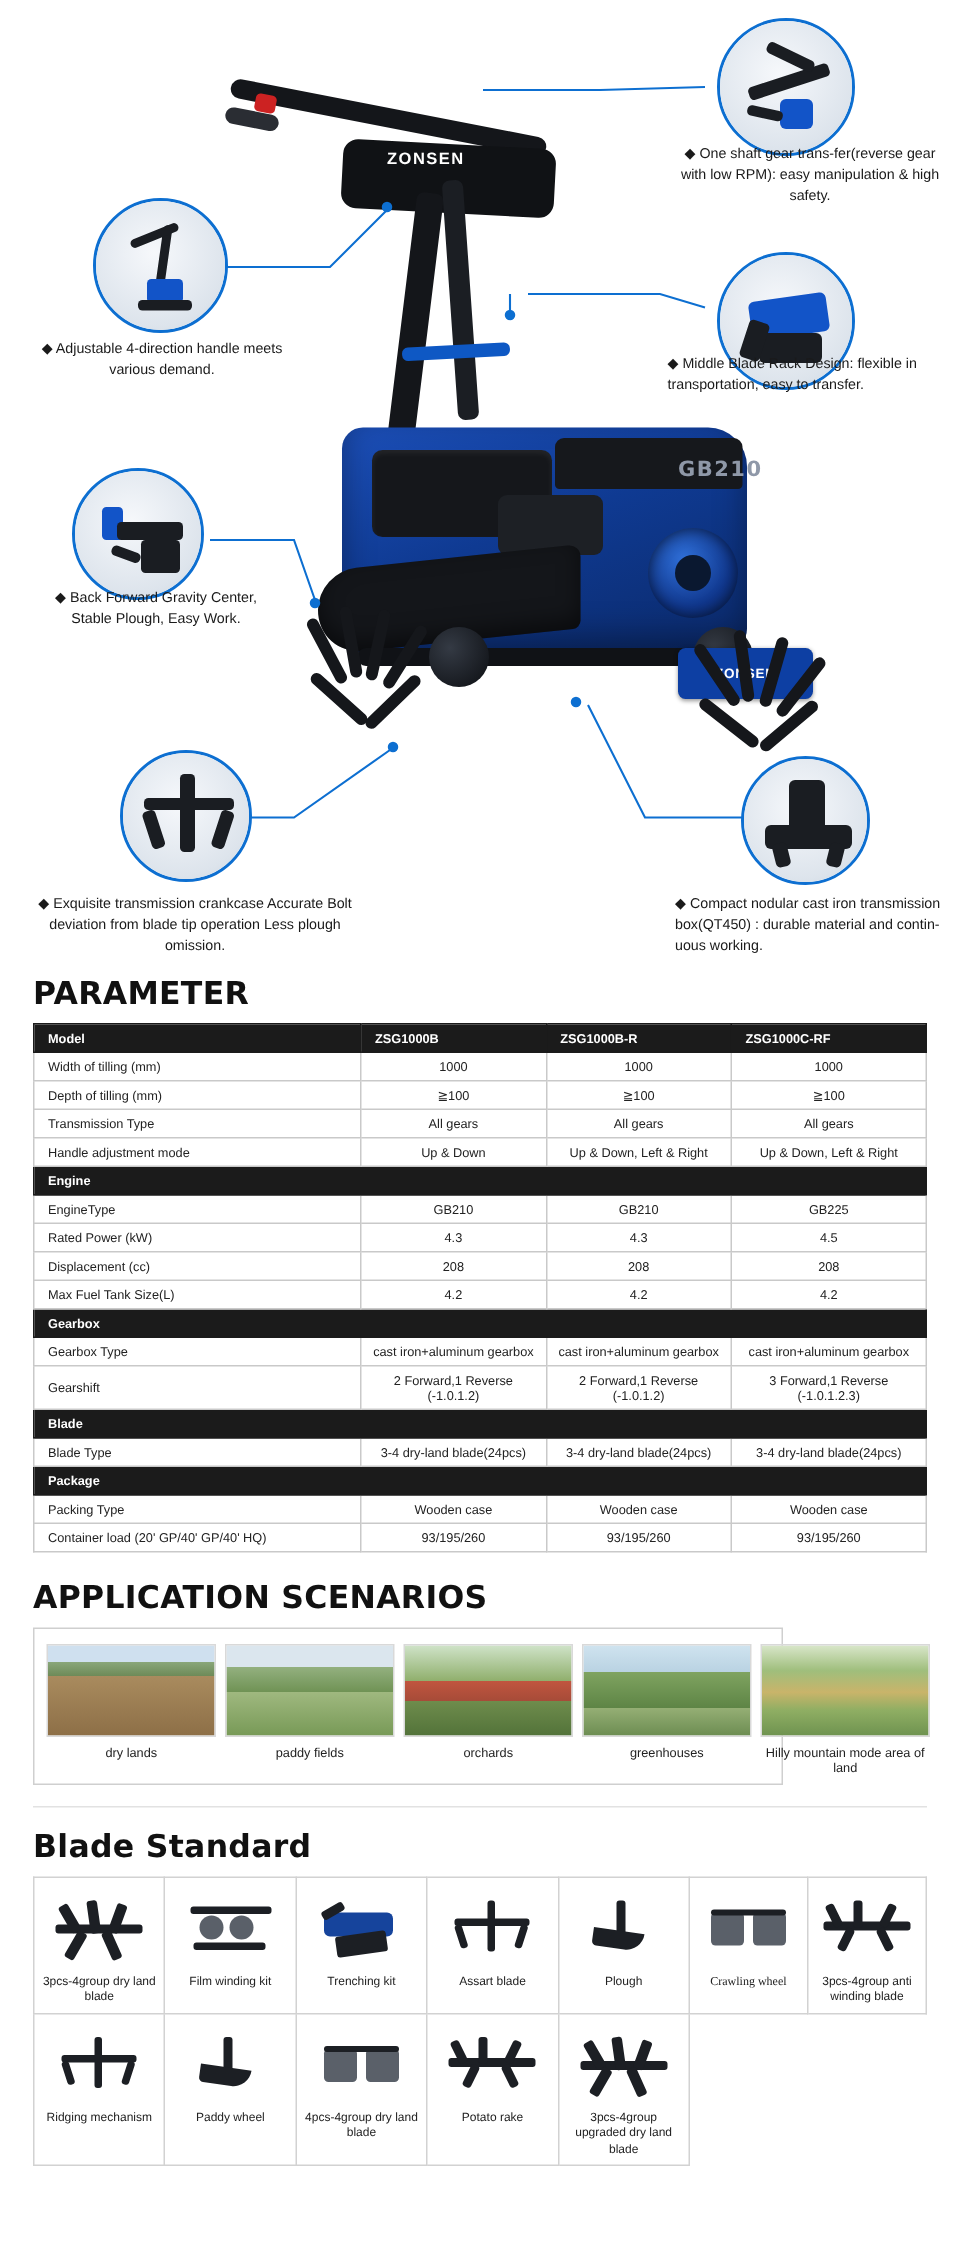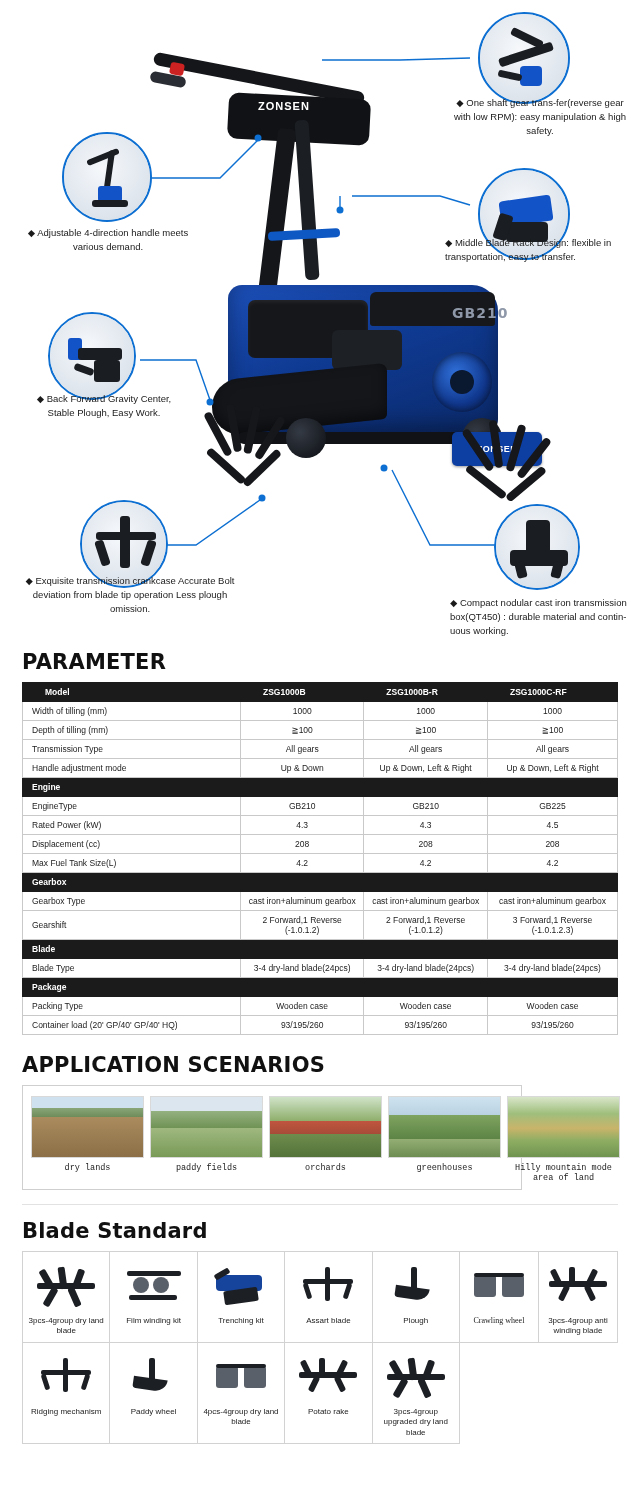--- a/index.html
+++ b/index.html
@@ -168,31 +168,31 @@
   table.param td {
     border: 1px solid #c9c9c9;
     padding: 4px 6px;
     text-align: center;
     color: #222;
     height: 19px;
   }
   table.param td.lbl { text-align: left; width: 218px; padding-left: 9px; }
   table.param tr.hdr td {
     background: #1b1b1b; color: #fff; font-weight: bold; text-align: left;
-    padding-left: 22px; border-color: #1b1b1b;
+    padding-left: 9px; border-color: #1b1b1b;
   }
   table.param tr.group td {
     background: #1b1b1b; color: #fff; font-weight: bold; text-align: left;
     padding-left: 9px; border-color: #1b1b1b;
   }
 
   
   .scen-box {
     margin: 8px 22px 0 22px; width: 500px;
-    border: 1px solid #cfcfcf; padding: 10px 8px 6px 8px; font-family: Liberation Mono, monospace;
+    border: 1px solid #cfcfcf; padding: 10px 8px 6px 8px;
   }
   .scen-row { display: flex; gap: 6px; justify-content: space-between; }
   .scen-item { width: 113px; }
   .scen-img { width: 113px; height: 62px; border: 1px solid #d9d9d9; }
   .scen-cap { text-align: center; font-size: 8.5px; margin-top: 5px; color: #222; }
 
   .img-drylands { background:
       linear-gradient(to bottom, #cfe0ef 0%, #cfe0ef 18%, #8aa77a 18%, #6d8a58 34%, #a98b5e 34%, #8d6f47 100%); }
   .img-paddy { background:
       linear-gradient(to bottom, #dbe6ee 0%, #dbe6ee 24%, #93b07f 24%, #6f9254 52%, #9fb87f 52%, #789a57 100%); }
@@ -323,21 +323,21 @@
     </div>
     <div class="callout-text" style="left:22px; top:392px; width:164px;">◆ Back Forward Gravity Center, Stable Plough, Easy Work.</div>
 
     <div class="bubble" style="left:80px; top:500px; width:88px; height:88px;">
       <div class="inner"></div>
       <div class="bub-shape" style="left:38px; top:14px; width:10px; height:52px;"></div>
       <div class="bub-shape" style="left:14px; top:30px; width:60px; height:8px;"></div>
       <div class="bub-shape" style="left:16px; top:38px; width:9px; height:26px; transform:rotate(-18deg);"></div>
       <div class="bub-shape" style="left:62px; top:38px; width:9px; height:26px; transform:rotate(18deg);"></div>
     </div>
-    <div class="callout-text" style="left:22px; top:574px; width:216px;">◆ Exquisite transmission crankcase Accurate Bolt deviation from blade tip operation Less plough omission.</div>
+    <div class="callout-text" style="left:22px; top:596px; width:216px;">◆ Exquisite transmission crankcase Accurate Bolt deviation from blade tip operation Less plough omission.</div>
 
     <div class="bubble" style="left:494px; top:504px; width:86px; height:86px;">
       <div class="inner"></div>
       <div class="bub-shape" style="left:30px; top:14px; width:24px; height:34px; border-radius:4px;"></div>
       <div class="bub-shape" style="left:14px; top:44px; width:58px; height:16px; border-radius:4px;"></div>
       <div class="bub-shape" style="left:20px; top:56px; width:10px; height:16px; transform:rotate(-14deg);"></div>
       <div class="bub-shape" style="left:56px; top:56px; width:10px; height:16px; transform:rotate(14deg);"></div>
     </div>
     <div class="callout-text" style="left:450px; top:596px; width:186px; text-align:left;">◆ Compact nodular cast iron transmission box(QT450) : durable material and contin-uous working.</div>
   </div>

